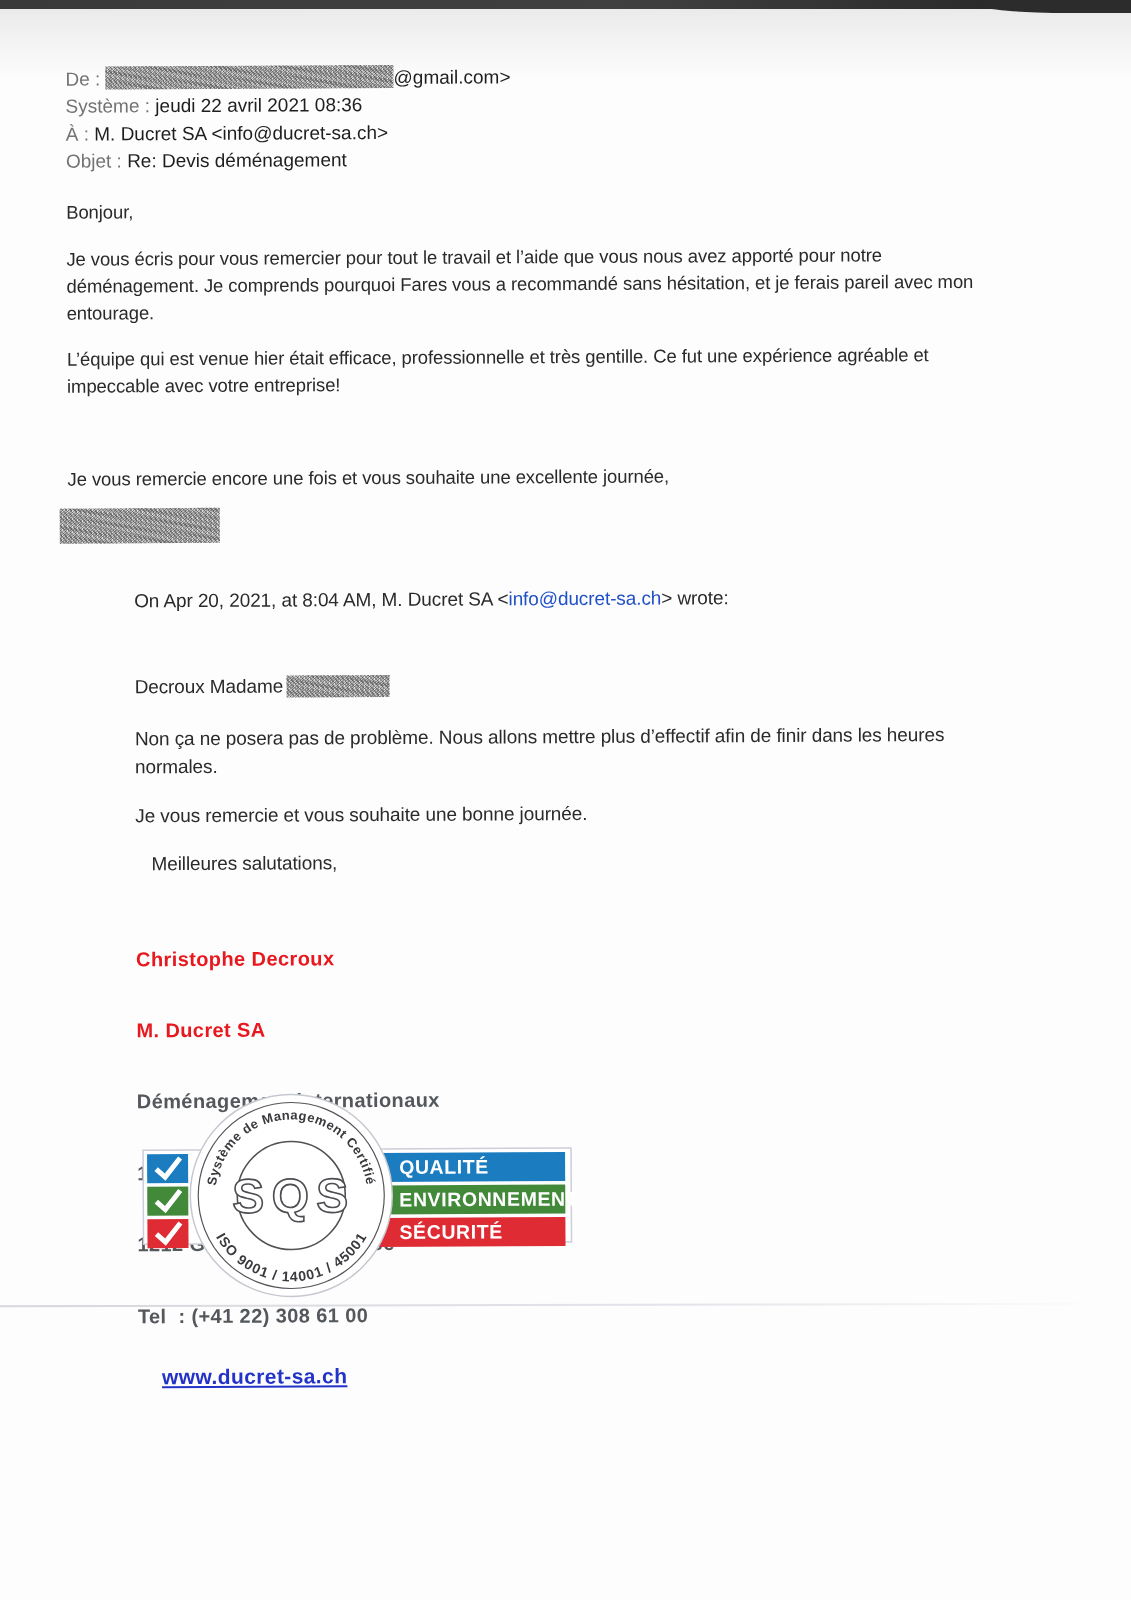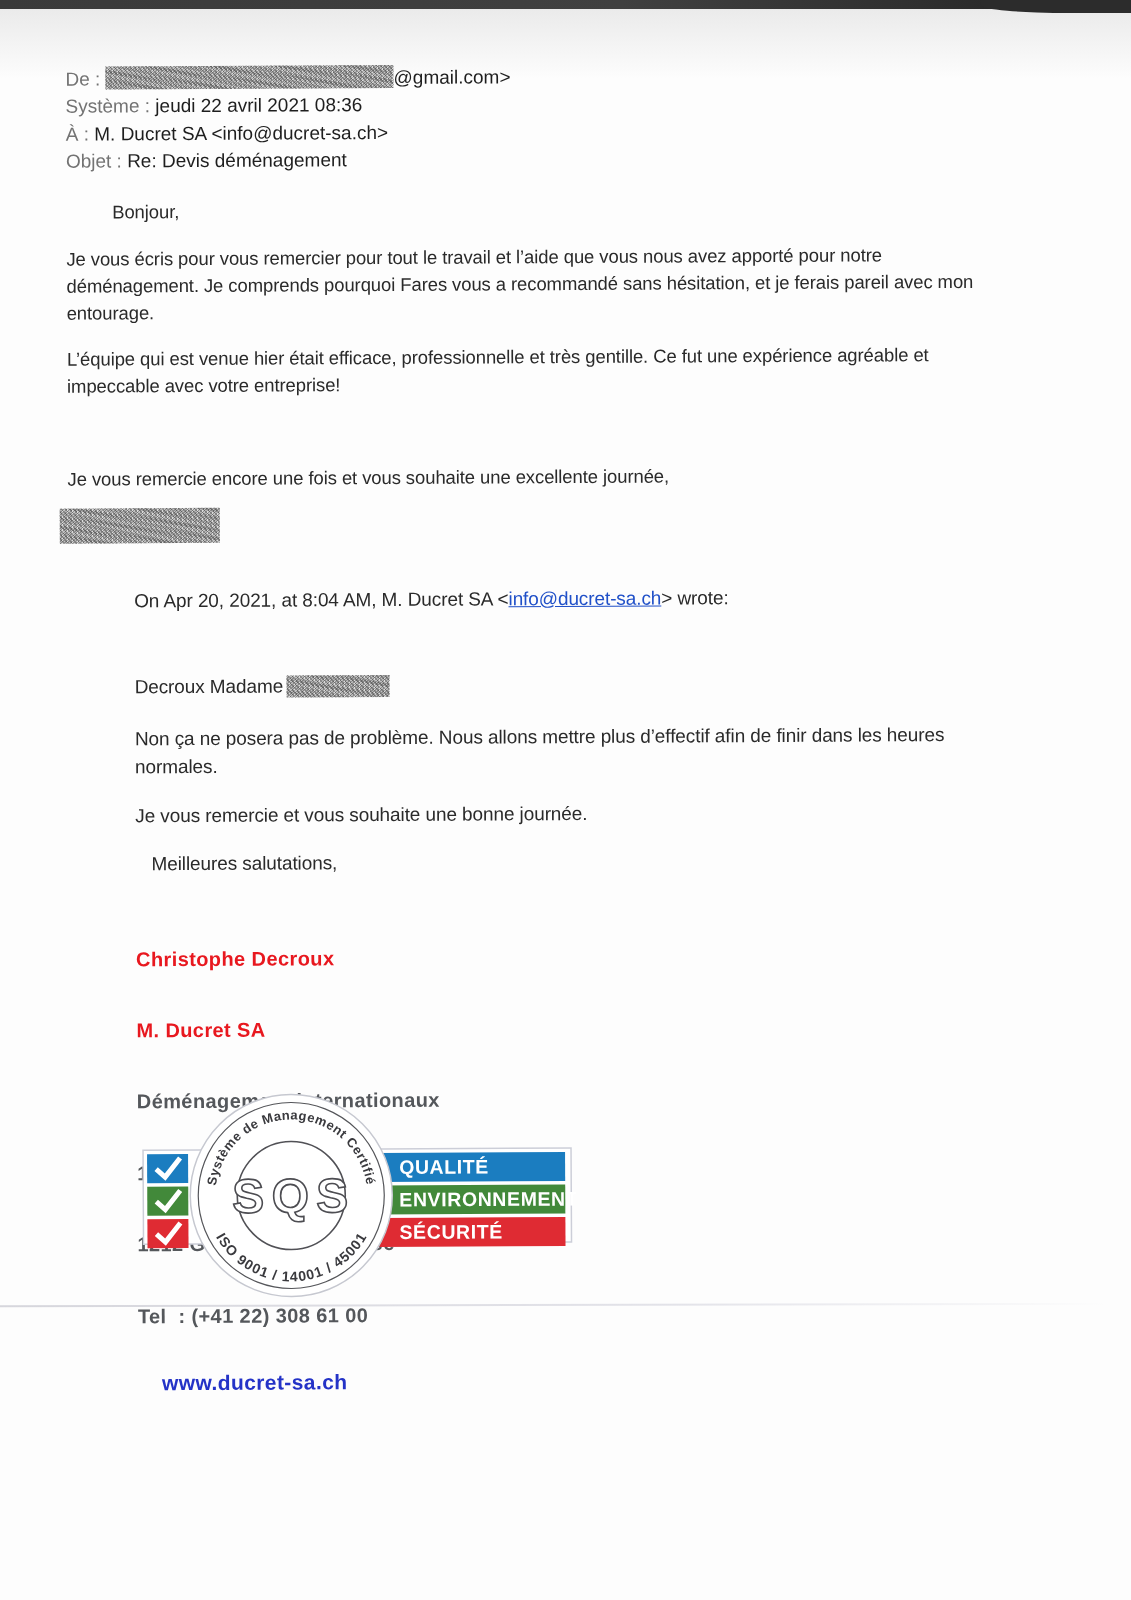--- a/index.html
+++ b/index.html
@@ -56,27 +56,27 @@
   
   .redact {
     display:inline-block;
     background:
       repeating-linear-gradient(48deg, rgba(40,40,40,.40) 0 1px, rgba(255,255,255,0) 1px 3px),
       repeating-linear-gradient(-40deg, rgba(60,60,60,.38) 0 1px, rgba(255,255,255,0) 1px 2px),
       repeating-linear-gradient(90deg, #b5b5b5 0 2px, #dcdcdc 2px 3px, #c3c3c3 3px 5px);
   }
   .redact.inline { vertical-align:-4px; }
 
-  a.maillink { color:#2050c8; text-decoration:underline; cursor:pointer; }
+  a.maillink { color:#2050c8; cursor:pointer; }
 
   
   .sig { left:131px; top:901px; font-size:20px; line-height:23.8px; font-weight:bold;
          letter-spacing:0.4px; color:#54575b; white-space:pre; }
   .sig .accent { display:block; }
-  .sig a.site { font-size:21px; display:inline-block; margin-top:19px; }
+  .sig a.site { font-size:21px; text-decoration:underline; display:inline-block; margin-top:13px; }
 
   .badge-wrap { left:130px; top:1088px; width:440px; height:215px; }
 
   .bar-label { font-weight:bold; letter-spacing:0.6px; }
 </style>
 </head>
 <body>
 
 <div class="scan-top-bar"></div>
 <div class="scan-top-bump"></div>
@@ -97,21 +97,21 @@
     <div>
       <b>À :</b>
       <span>M. Ducret SA &lt;info@ducret-sa.ch&gt;</span>
     </div>
     <div>
       <b>Objet :</b>
       <span>Re: Devis déménagement</span>
     </div>
   </div>
 
-  <div class="abs bodytxt" style="left:65px; top:199px;margin-left:46px;">Bonjour,</div>
+  <div class="abs bodytxt" style="left:65px; top:199px;">Bonjour,</div>
 
   <div class="abs bodytxt" style="left:65px; top:246px;">
     <div>Je vous écris pour vous remercier pour tout le travail et l’aide que vous nous avez apporté pour notre</div>
     <div>déménagement. Je comprends pourquoi Fares vous a recommandé sans hésitation, et je ferais pareil avec mon</div>
     <div>entourage.</div>
   </div>
 
   <div class="abs bodytxt" style="left:65px; top:346px;">
     <div>L’équipe qui est venue hier était efficace, professionnelle et très gentille. Ce fut une expérience agréable et</div>
     <div>impeccable avec votre entreprise!</div>

